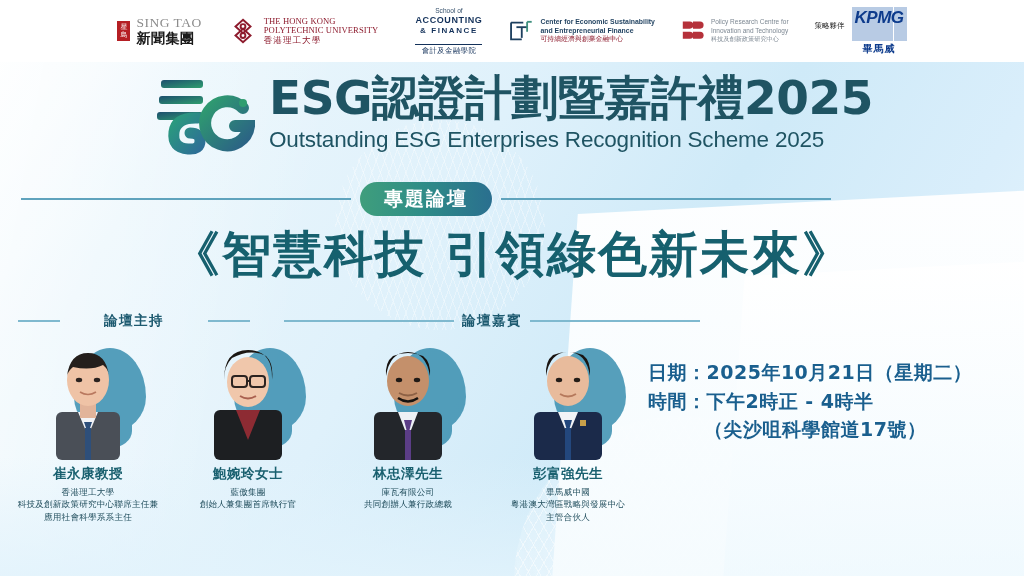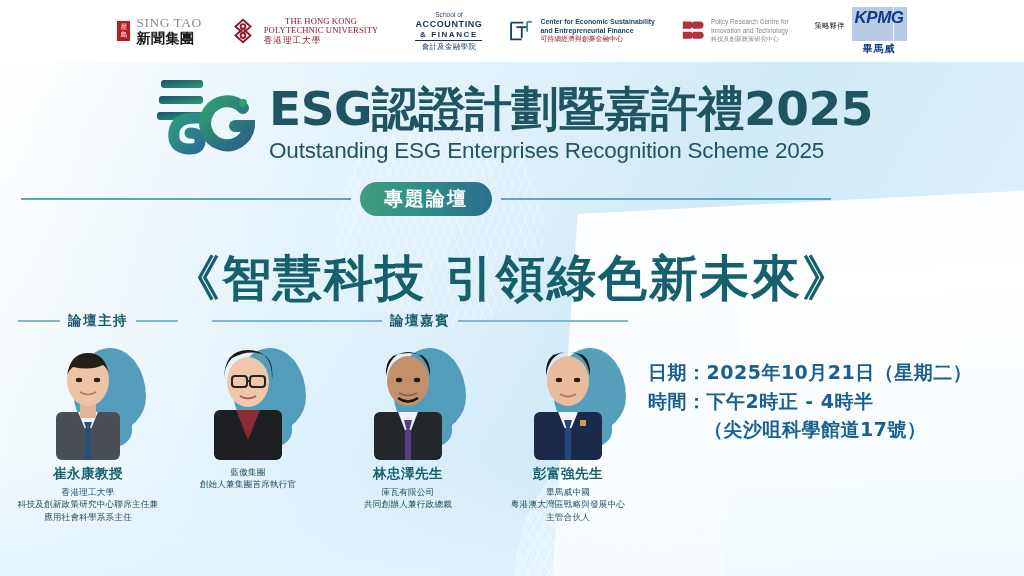--- a/index.html
+++ b/index.html
@@ -82,28 +82,28 @@
     font-family: "DejaVu Sans", sans-serif;
   }
   .st-en { color: #8c8c8c; font-size: 13.5px; letter-spacing: .5px;
     font-family: "Liberation Serif", serif; }
   .st-cn { color: #1a1a1a; font-size: 14px; font-weight: 700; letter-spacing: .5px;
     font-family: "DejaVu Sans", sans-serif; }
 
   
   .polyu-mark { width: 30px; height: 30px; }
   .polyu-en { color: #8d1b2d; font-size: 8.6px; font-family: "Liberation Serif", serif;
-    letter-spacing: .1px; text-align: center; }
+    letter-spacing: .1px; }
   .polyu-cn { color: #8d1b2d; font-size: 8.6px; font-family: "DejaVu Sans", sans-serif; letter-spacing: 1px; }
 
   
   .acc { text-align: center; line-height: 1.22; margin-left: 11px; }
   .acc-l1 { font-size: 6.6px; color: #35506b; }
   .acc-l2 { font-size: 9px; color: #13315a; font-weight: 700; letter-spacing: .6px; }
-  .acc-l3 { font-size: 8px; color: #13315a; font-weight: 700; letter-spacing: 1.6px; border-bottom: 1.2px solid #13315a; padding-bottom: 1px; }
+  .acc-l3 { font-size: 8px; color: #13315a; font-weight: 700; letter-spacing: 1.6px; border-bottom: 1.2px solid #13315a; padding-bottom: 8px; }
   .acc-l4 { font-size: 7.4px; color: #13315a; font-family: "DejaVu Sans", sans-serif; margin-top: 1px; letter-spacing: .4px; }
 
   
   .cesef-mark { width: 26px; height: 24px; }
   .cesef-t { line-height: 1.3; }
   .cesef-l1, .cesef-l2 { font-size: 6.9px; color: #1d3f5e; font-weight: 600; }
   .cesef-l3 { font-size: 6.9px; color: #8d1b2d; font-family: "DejaVu Sans", sans-serif; }
 
   
   .prcit-mark { width: 24px; height: 22px; }
@@ -130,21 +130,21 @@
     font-family: "Liberation Sans", sans-serif;
     font-weight: 700; font-style: italic;
     font-size: 17px; color: #0d3b8c; letter-spacing: -0.5px;
   }
   .kpmg-cn { font-size: 10px; color: #0d3b8c; font-weight: 700;
     font-family: "DejaVu Sans", sans-serif; letter-spacing: 1px; margin-top: 1px; }
 
   
   .title-row {
     position: absolute; left: 0; top: 72px; width: 1024px;
-    z-index: 6; display: flex; align-items: flex-end; justify-content: center; gap: 14px;
+    z-index: 6; display: flex; align-items: flex-start; justify-content: center; gap: 14px;
   }
   .esg-mark { width: 104px; height: 92px; flex: none; }
   .title-text { padding-top: 2px; }
   .title-cn {
     font-family: "DejaVu Sans", sans-serif;
     font-size: 47px; font-weight: 700; color: #1f5463;
     letter-spacing: -0.5px; line-height: 1.02; white-space: nowrap;
   }
   .title-en {
     font-family: "Liberation Sans", sans-serif;
@@ -168,36 +168,36 @@
     font-size: 19px; font-weight: 700; letter-spacing: 2px;
     white-space: nowrap; line-height: 1;
   }
 
   
   .theme {
     position: absolute; left: 0; top: 222px; width: 1024px;
     z-index: 6; text-align: center;
     font-family: "DejaVu Sans", sans-serif;
     font-size: 49px; font-weight: 700; color: #16606e;
-    letter-spacing: 2px; white-space: nowrap; margin-top: 24px;
+    letter-spacing: 2px; white-space: nowrap;
   }
 
   
   .sec-labels {
     position: absolute; left: 0; top: 308px; width: 640px; height: 26px;
     z-index: 6; display: flex; align-items: center;
   }
   .sec { display: flex; align-items: center; }
   .sec .rule { height: 1.2px; background: #7fb9cf; }
   .sec .txt {
     font-family: "DejaVu Sans", sans-serif;
     font-size: 13.5px; font-weight: 700; color: #1d5a70;
     letter-spacing: 1.5px; padding: 0 8px; white-space: nowrap;
   }
-  .sec.host { margin-left: 18px; }
+  .sec.host { margin-left: 18px; gap: 36px; }
   .sec.host .rule.a { width: 42px; }
   .sec.host .rule.b { width: 42px; }
   .sec.guest { margin-left: 34px; }
   .sec.guest .rule.a { width: 170px; }
   .sec.guest .rule.b { width: 170px; }
 
   
   .people {
     position: absolute; left: 8px; top: 336px; width: 640px; height: 230px;
     z-index: 6; display: flex; align-items: flex-start;
@@ -424,20 +424,21 @@
             <path d="M42 74 L54 104 L66 74 Z" fill="#8d2b33"></path>
             <ellipse cx="54" cy="46" rx="21" ry="25" fill="#f0c7ab"></ellipse>
             <path d="M30 44 q0 -30 24 -30 q25 0 24 30 q2 -16 -6 -24 q-16 -8 -34 2 q-8 8 -8 22z" fill="#1b1713"></path>
             <rect x="38" y="40" width="15" height="11" rx="3" fill="none" stroke="#2b2320" stroke-width="2"></rect>
             <rect x="56" y="40" width="15" height="11" rx="3" fill="none" stroke="#2b2320" stroke-width="2"></rect>
             <path d="M53 45 h3" stroke="#2b2320" stroke-width="2"></path>
             <path d="M46 60 q8 5 16 0" stroke="#a9604f" stroke-width="1.8" fill="none"></path>
           </svg>
         </div>
       </div>
+      <div class="p-name">鮑婉玲女士</div>
       <div class="p-org" style="white-space:pre-line">藍傲集團
 創始人兼集團首席執行官</div>
     </div>
 
     <div class="person">
       <div class="photo-wrap">
         <div class="blob"></div>
         <div class="headshot">
           <svg class="hs-svg" viewBox="0 0 108 124">
             <rect x="20" y="76" width="68" height="48" rx="6" fill="#23262b"></rect>

